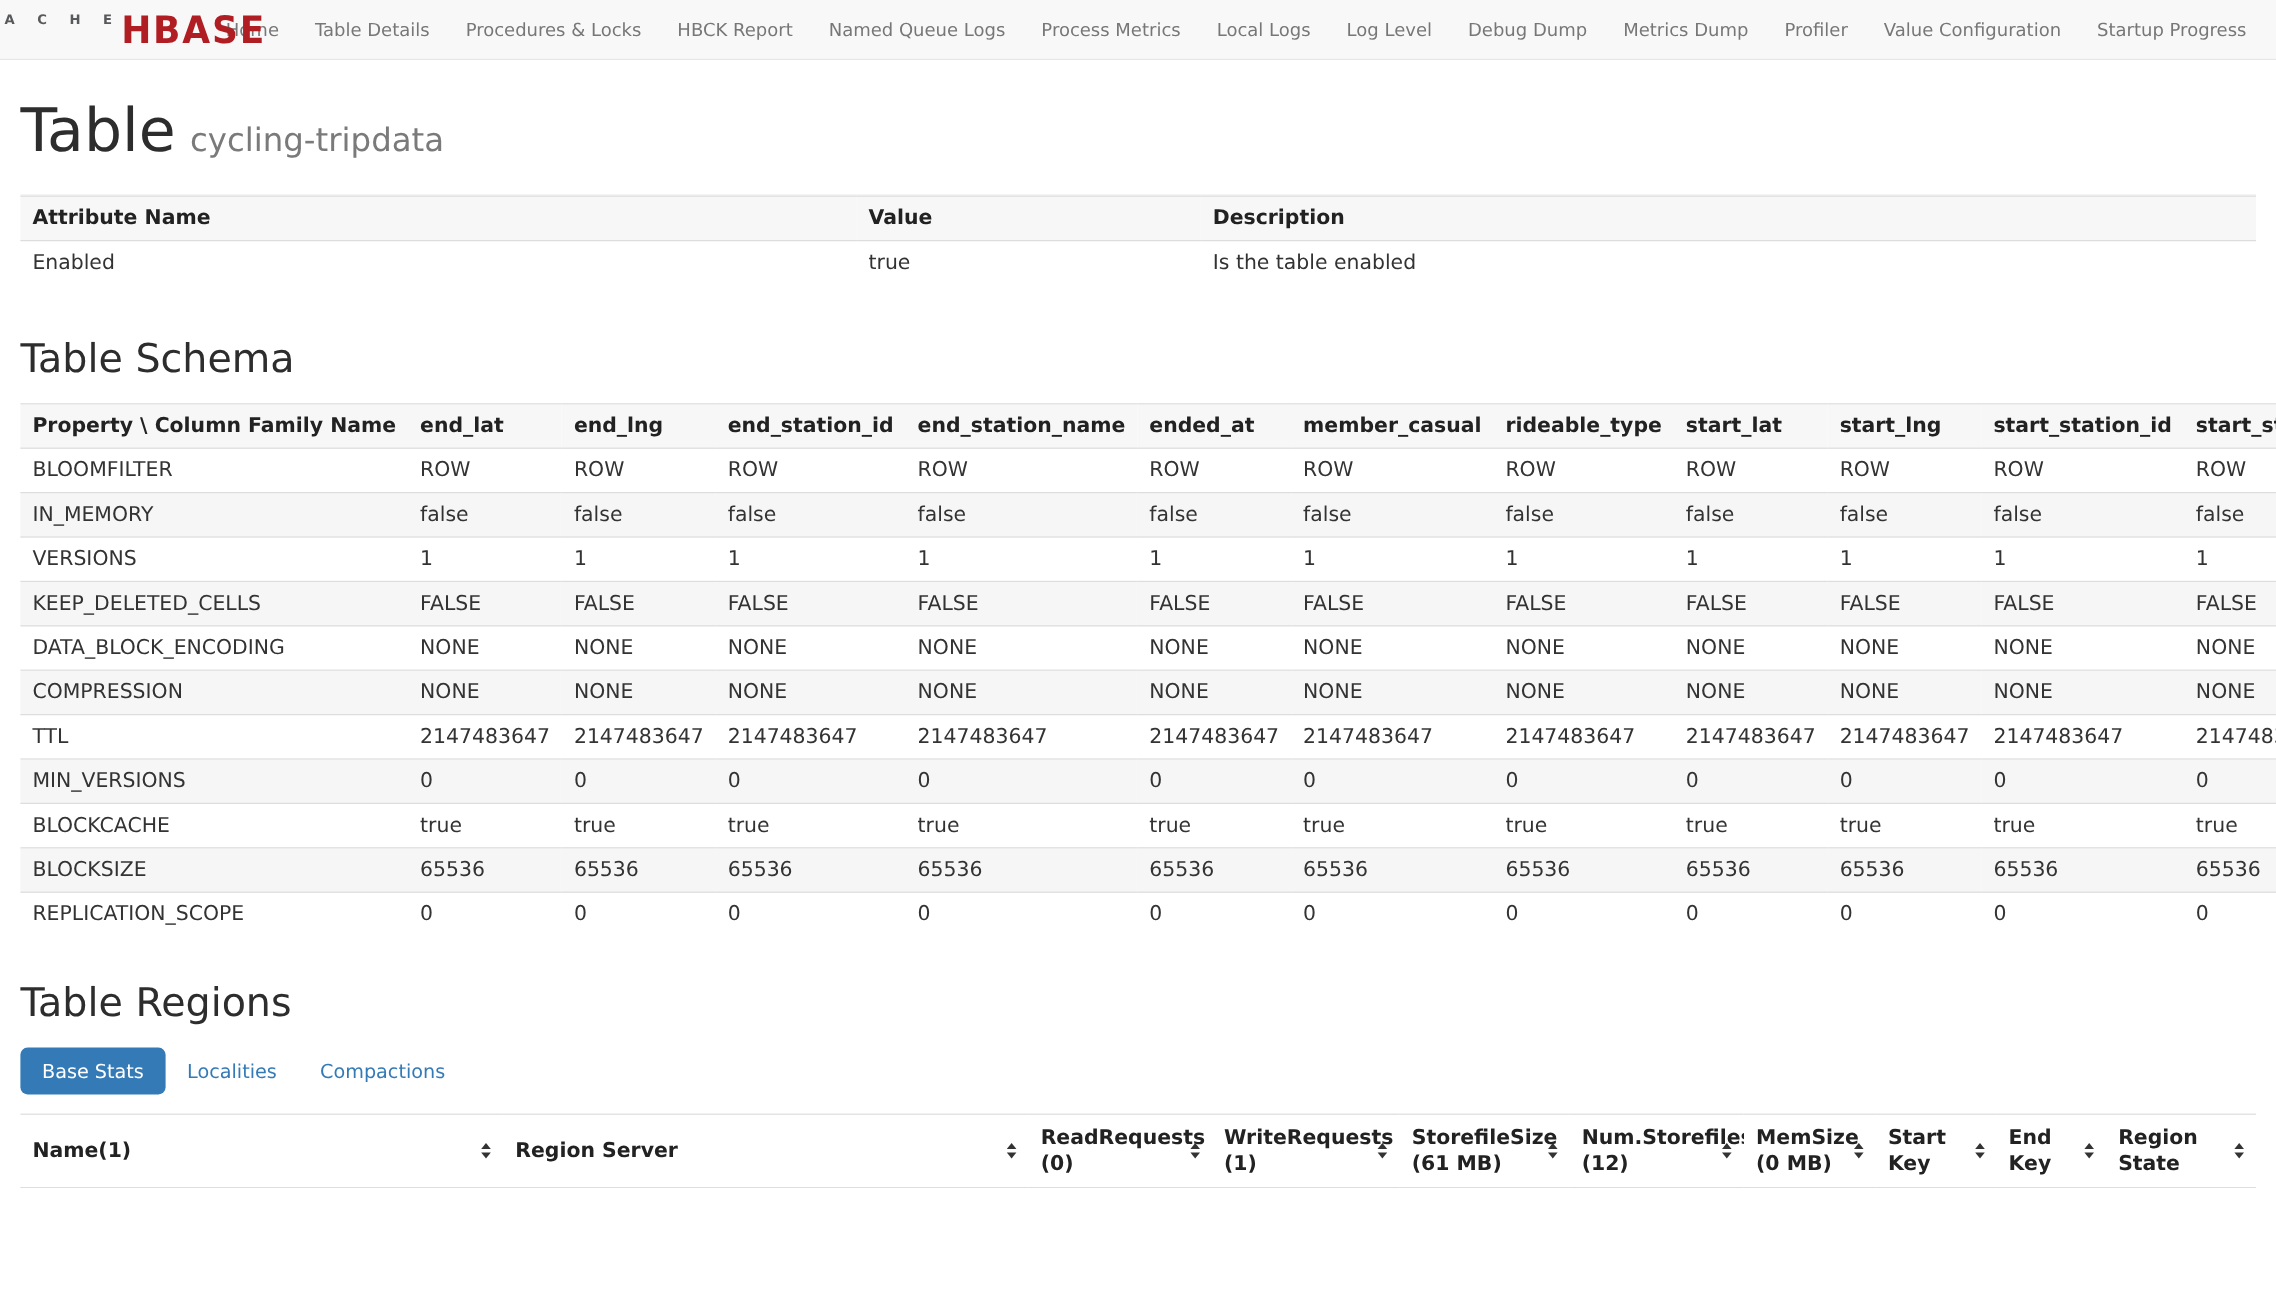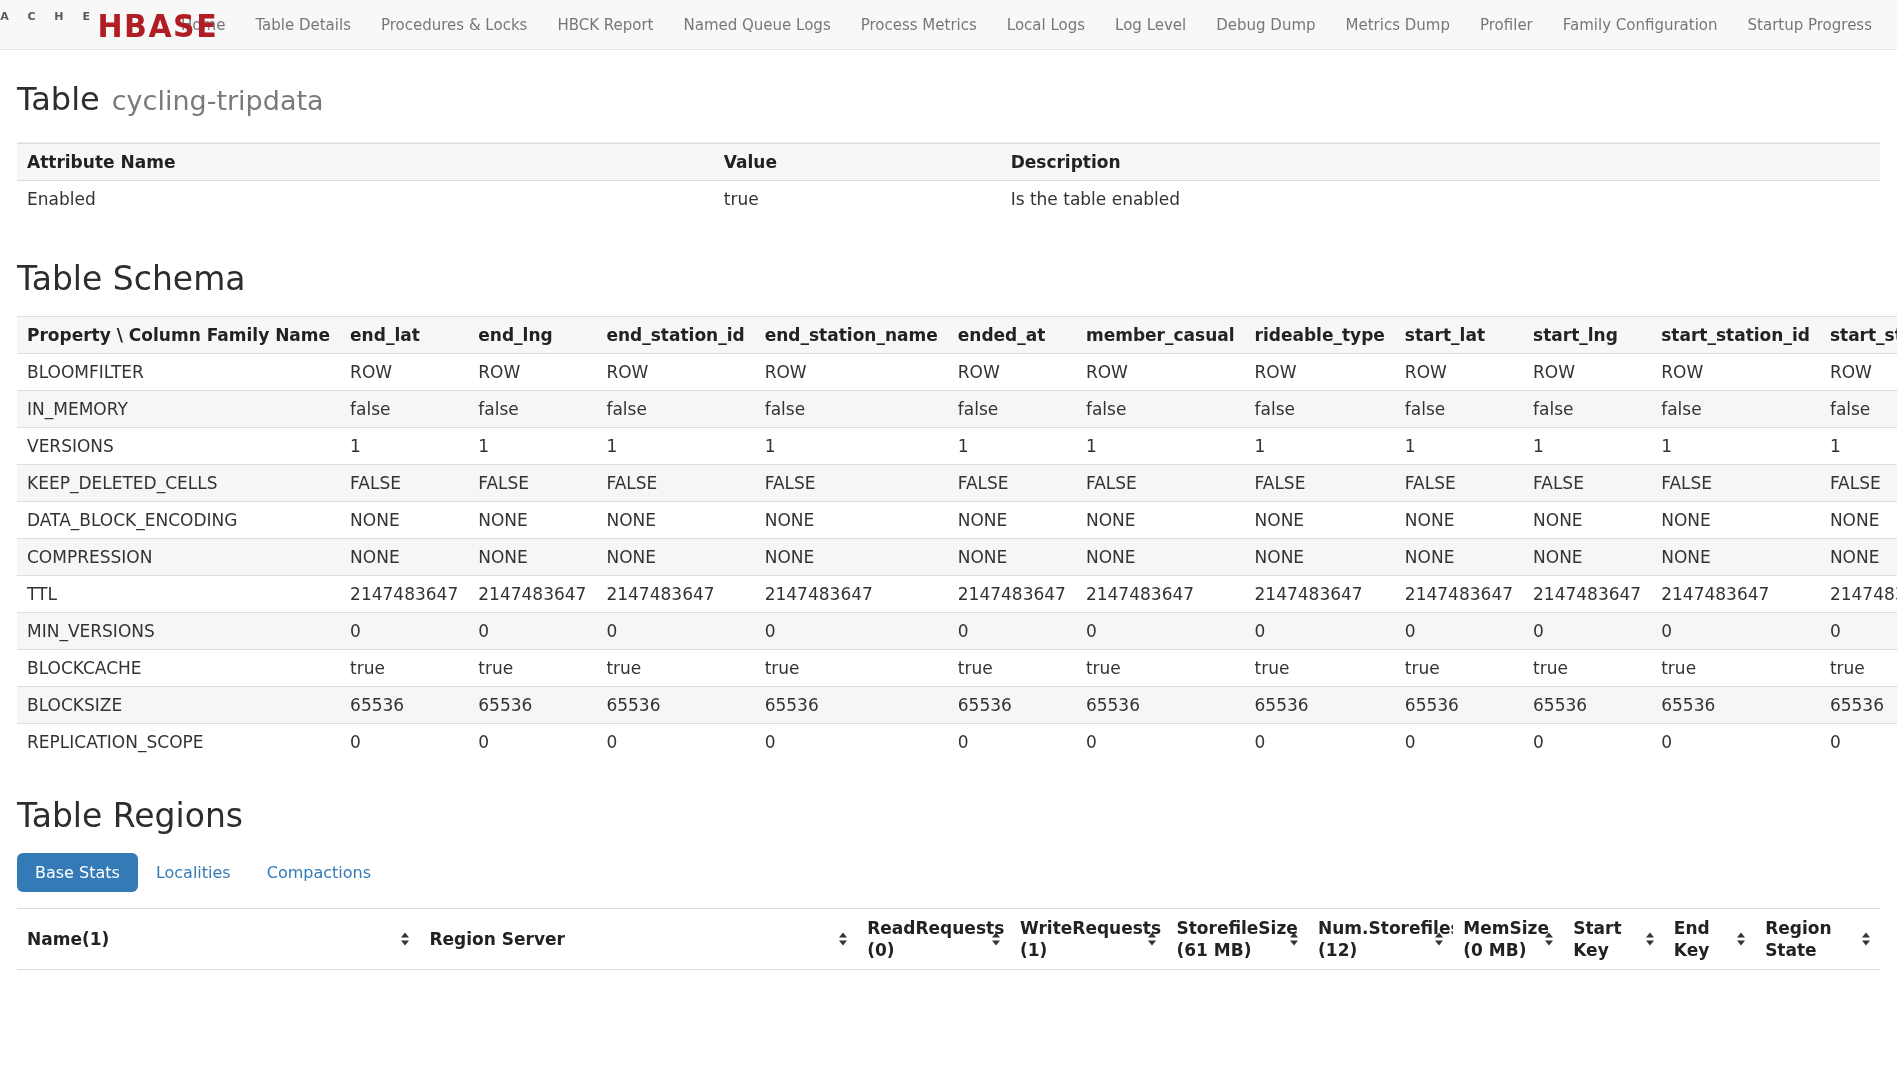--- a/index.html
+++ b/index.html
@@ -14,21 +14,21 @@
   .logo-apache { font-size:11px; font-weight:bold; color:#58595b; letter-spacing:7.5px; margin-bottom:1px; }
   .logo-hbase { font-size:30px; font-weight:900; color:#b01e24; letter-spacing:1.5px;
     transform:scaleY(1.05); transform-origin:left top; }
   .nav { list-style:none; display:flex; align-items:center; height:100%; }
   .nav li { height:100%; display:flex; align-items:center; }
   .nav a { color:#777; text-decoration:none; font-size:15px; padding:0 15px; display:block; }
 
   
   .container { padding:0 17px; }
   .page-header { margin-top:30px; }
-  .page-header .h1t { font-size:32px; color:#2d2d2d; }
+  .page-header .h1t { font-size:50px; color:#2d2d2d; }
   .page-header .h1s { font-size:27px; color:#7a7a7a; margin-left:12px; }
   hr.title-rule { border:none; border-top:1px solid #eee; margin-top:24px; }
 
   h2.section { font-size:33px; font-weight:400; color:#2d2d2d; margin:36px 0 18px; }
   h2.section:first-of-type { margin-top:42px; }
 
   
   table { width:100%; border-collapse:collapse; font-size:17px; }
   th, td { text-align:left; padding:8px 10px; border-top:1px solid #ddd; }
   th { font-weight:bold; color:#222; }
@@ -97,21 +97,21 @@
       <li>
         <a>Debug Dump</a>
       </li>
       <li>
         <a>Metrics Dump</a>
       </li>
       <li>
         <a>Profiler</a>
       </li>
       <li>
-        <a>Family Configuration</a>
+        <a>Value Configuration</a>
       </li>
       <li>
         <a>Startup Progress</a>
       </li>
     </ul>
 </nav>
 
 <div class="container">
 
   <div class="page-header">

